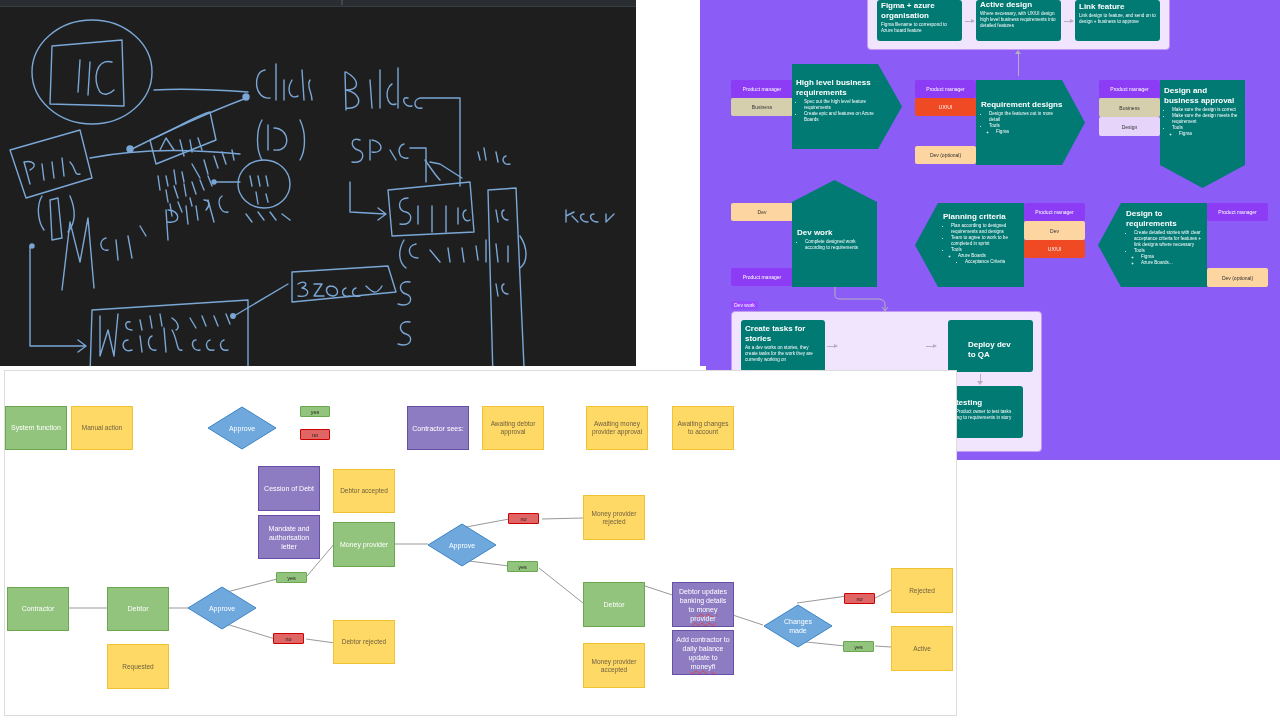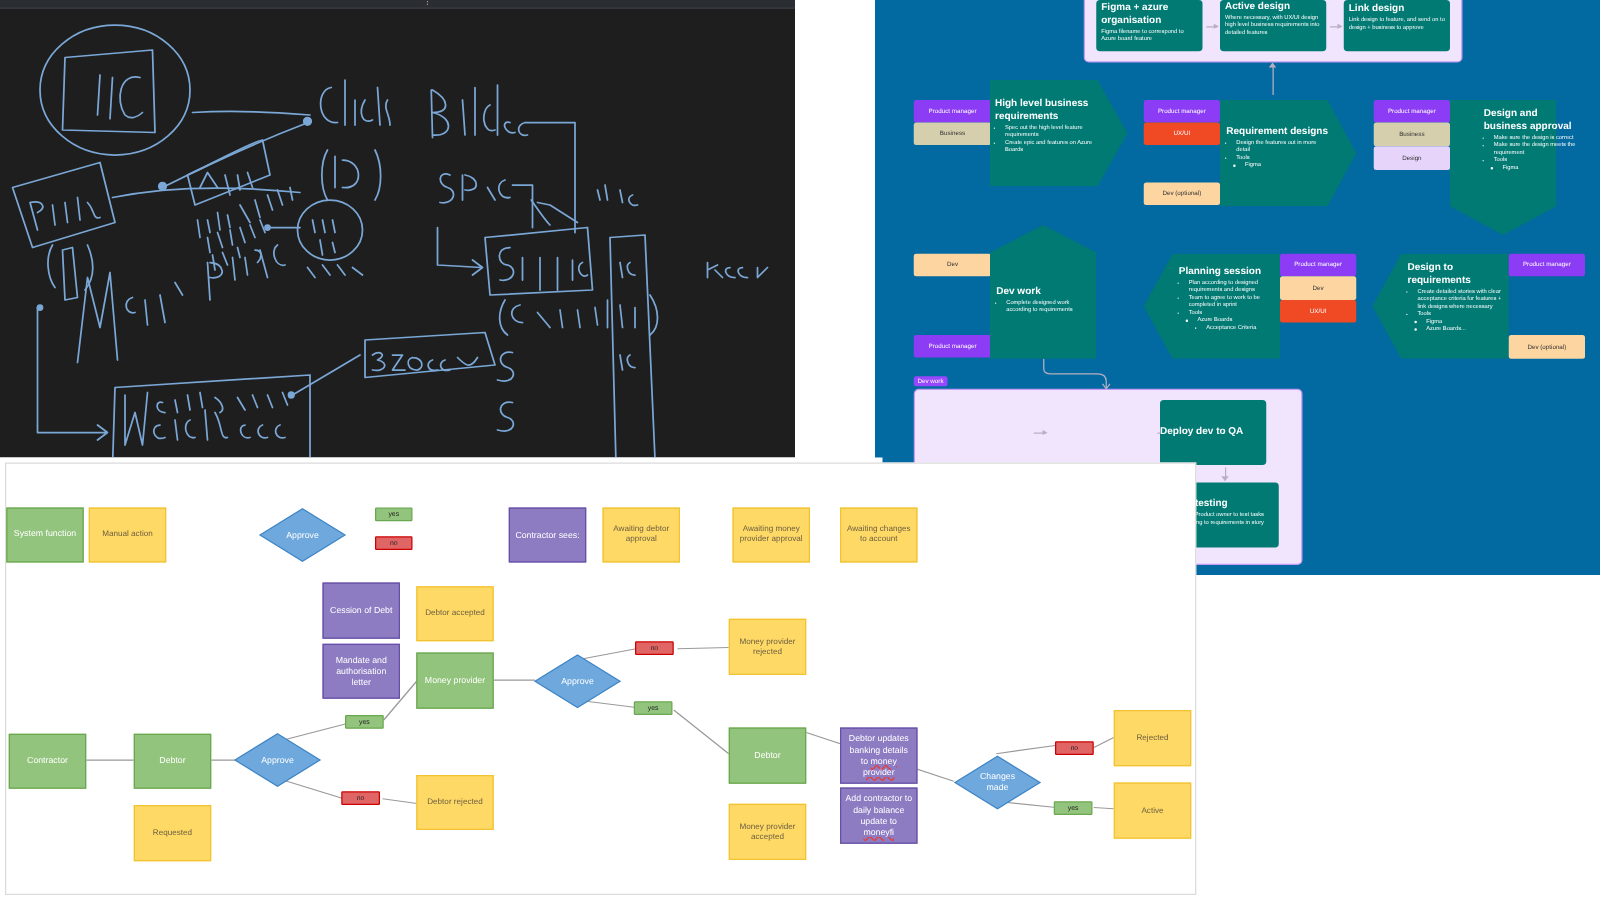--- a/index.html
+++ b/index.html
@@ -6,21 +6,21 @@
   html, body { width: 1280px; height: 720px; overflow: hidden; background: #ffffff; font-family: "Liberation Sans", sans-serif; }
   .abs { position: absolute; }
 
   
   #whiteboard { left: 0; top: 0; width: 636px; height: 366px; background: #1e1e1e; overflow: hidden; }
   #whiteboard .topbar { left: 0; top: 0; width: 636px; height: 7px; background: #2a2d31; border-bottom: 1px solid #3a3d42; }
   #whiteboard .grip { left: 338px; top: 0; width: 8px; height: 4px; color: #ddd; font-size: 6px; line-height: 4px; text-align: center; }
   #whiteboard svg { position: absolute; left: 0; top: 0; }
 
   
-  #process { left: 700px; top: 0; width: 580px; height: 460px; background: #0369a1; }
+  #process { left: 700px; top: 0; width: 580px; height: 460px; background: #8b5cf6; }
   .teal { background: #017a74; color: #fff; border-radius: 3px; }
   .teal h4 { font-size: 8px; font-weight: bold; line-height: 10px; margin-bottom: 1px; }
   .teal p, .teal li { font-size: 4.6px; line-height: 6px; }
   .teal ul { padding-left: 8px; }
   .teal ul ul { padding-left: 7px; }
   .role { font-size: 5px; display: flex; align-items: center; justify-content: center; border-radius: 2px; text-align: center; }
   .role.pm { background: #8c3cf4; color: #fff; }
   .role.biz { background: #d5cfad; color: #333; }
   .role.ux { background: #f04a24; color: #fff; }
   .role.dev { background: #fdd5a1; color: #333; }
@@ -142,21 +142,21 @@
     <h4>Figma + azure organisation</h4>
     <p>Figma filename to correspond to Azure board feature</p>
   </div>
   <div class="abs arrow-h" style="left:265px;top:21px;width:9px;"></div>
   <div class="abs teal" style="left:276px;top:0;width:85px;height:41px;padding:0 4px;">
     <h4>Active design</h4>
     <p>Where necessary, with UX/UI design high level business requirements into detailed features</p>
   </div>
   <div class="abs arrow-h" style="left:364px;top:21px;width:9px;"></div>
   <div class="abs teal" style="left:375px;top:0;width:85px;height:41px;padding:2px 4px;">
-    <h4>Link design</h4>
+    <h4>Link feature</h4>
     <p>Link design to feature, and send on to design + business to approve</p>
   </div>
   <div class="abs arrow-v" style="left:318px;top:52px;height:24px;"></div>
   <div class="abs" style="left:315px;top:50px;width:0;height:0;border-bottom:4px solid #b8b0c2;border-left:3px solid transparent;border-right:3px solid transparent;"></div>
 
   <div class="abs role pm" style="left:31px;top:80px;width:62px;height:18px;">Product manager</div>
   <div class="abs role biz" style="left:31px;top:98px;width:62px;height:18px;">Business</div>
   <div class="abs" style="left:92px;top:64px;width:110px;height:81px;">
     <svg class="abs" style="left:0;top:0" width="110" height="85">
         <polygon points="0,0 86,0 110,42.5 86,85 0,85" fill="#017a74"></polygon>
@@ -189,21 +189,21 @@
     </div>
   </div>
 
   <div class="abs role pm" style="left:399px;top:80px;width:61px;height:18px;">Product manager</div>
   <div class="abs role biz" style="left:399px;top:98px;width:61px;height:19px;">Business</div>
   <div class="abs role design" style="left:399px;top:117px;width:61px;height:19px;">Design</div>
   <div class="abs" style="left:460px;top:80px;width:85px;height:108px;">
     <svg class="abs" style="left:0;top:0" width="85" height="108">
         <polygon points="0,0 85,0 85,85 42.5,108 0,85" fill="#017a74"></polygon>
       </svg>
-    <div class="abs teal" style="left:4px;top:6px;width:78px;background:none;margin-left:23px;">
+    <div class="abs teal" style="left:4px;top:6px;width:78px;background:none;">
       <h4>Design and business approval</h4>
       <ul>
         <li>Make sure the design is correct</li>
         <li>Make sure the design meets the requirement</li>
         <li>Tools</li>
         <ul>
             <li>Figma</li>
           </ul>
       </ul>
     </div>
@@ -221,21 +221,21 @@
         <li>Complete designed work according to requirements</li>
       </ul>
     </div>
   </div>
 
   <div class="abs" style="left:215px;top:203px;width:109px;height:84px;">
     <svg class="abs" style="left:0;top:0" width="109" height="84">
         <polygon points="0,42 23,0 109,0 109,84 23,84" fill="#017a74"></polygon>
       </svg>
     <div class="abs teal" style="left:28px;top:9px;width:80px;background:none;">
-      <h4>Planning session</h4>
+      <h4>Planning criteria</h4>
       <ul>
         <li>Plan according to designed requirements and designs</li>
         <li>Team to agree to work to be completed in sprint</li>
         <li>Tools</li>
         <ul>
           <li>Azure Boards</li>
           <ul>
               <li>Acceptance Criteria</li>
             </ul>
         </ul>
@@ -266,23 +266,27 @@
   <div class="abs role dev" style="left:507px;top:268px;width:61px;height:19px;">Dev (optional)</div>
 
   <svg class="abs" style="left:130px;top:287px" width="60" height="26">
     <path d="M5 0 L5 8 Q5 12 10 12 L48 12 Q55 12 55 18 L55 24" stroke="#b8b0c2" stroke-width="1" fill="none"></path>
     <path d="M52 20 L55 24 L58 20" stroke="#b8b0c2" stroke-width="1" fill="none"></path>
   </svg>
 
   <div class="abs frame-tag" style="left:31px;top:301px;">Dev work</div>
   <div class="abs purple-frame" style="left:31px;top:311px;width:311px;height:141px;"></div>
 
+  <div class="abs teal" style="left:41px;top:320px;width:84px;height:52px;padding:4px 4px;">
+    <h4>Create tasks for stories</h4>
+    <p>As a dev works on stories, they create tasks for the work they are currently working on</p>
+  </div>
   <div class="abs arrow-h" style="left:127px;top:346px;width:10px;"></div>
   <div class="abs arrow-h" style="left:226px;top:346px;width:10px;"></div>
-  <div class="abs teal" style="left:228px;top:320px;width:85px;height:52px;padding:20px 0;">
+  <div class="abs teal" style="left:248px;top:320px;width:85px;height:52px;padding:20px 20px;">
     <h4>Deploy dev to QA</h4>
   </div>
   <div class="abs arrow-v" style="left:280px;top:374px;height:9px;"></div>
   <div class="abs" style="left:277px;top:381px;width:0;height:0;border-top:4px solid #b8b0c2;border-left:3px solid transparent;border-right:3px solid transparent;"></div>
   <div class="abs teal" style="left:238px;top:386px;width:85px;height:52px;padding:12px 4px 0;">
     <h4>QA testing</h4>
     <p>Tester/Product owner to test tasks according to requirements in story</p>
   </div>
   <div class="abs arrow-h arrow-hl" style="left:226px;top:412px;width:10px;background:#b8b0c2;"></div>
   <div class="abs teal" style="left:139px;top:386px;width:85px;height:52px;padding:14px 4px 0;">

